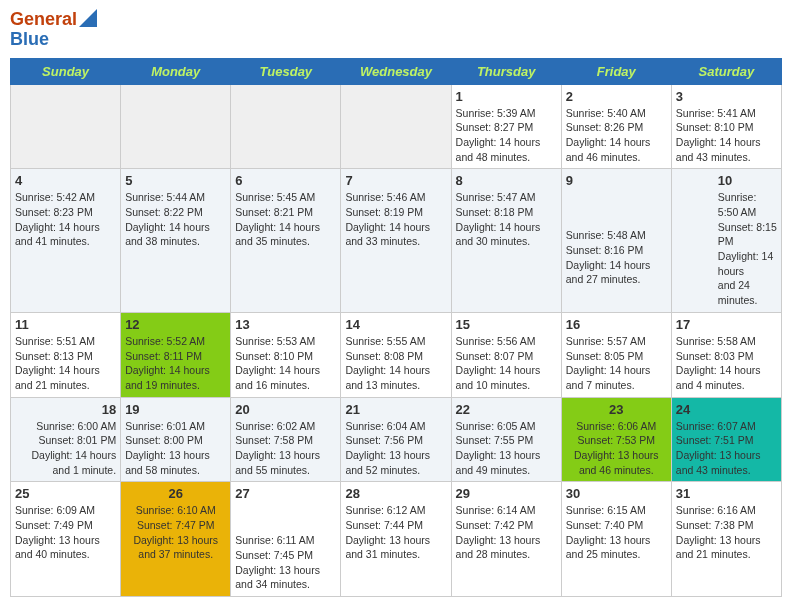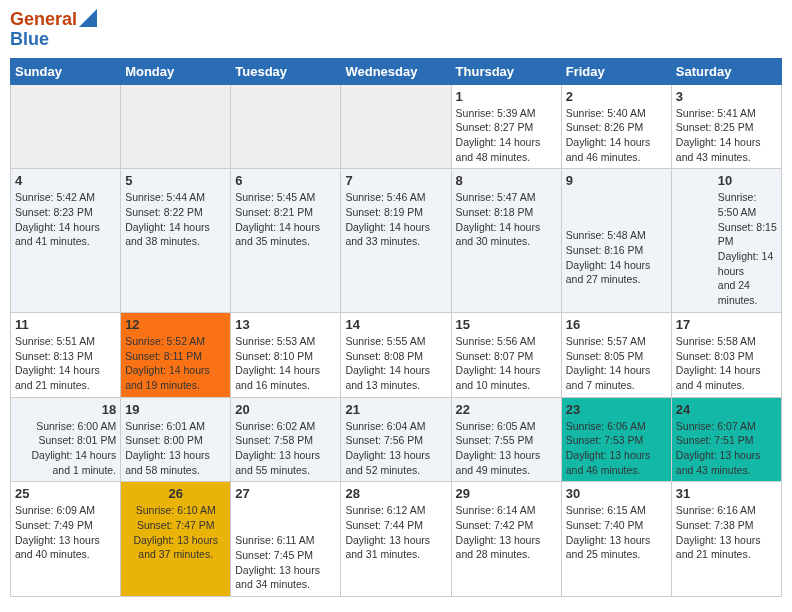--- a/index.html
+++ b/index.html
@@ -49,26 +49,27 @@
       font-size: 16px;
       color: #555;
     }
     .calendar {
       width: 100%;
       border-collapse: collapse;
       font-size: 11px;
     }
     .calendar th {
       background-color: #2a6db5;
-      color: #ffffff;
+      color: #bef264;
       padding: 5px 4px;
-      text-align: left;
+      text-align: center;
       font-size: 13px;
       font-weight: bold;
       border: 1px solid #2a6db5;
+      font-style: italic;
     }
     .calendar td {
       border: 1px solid #ccc;
       vertical-align: top;
       padding: 4px;
       width: 110px;
       min-height: 80px;
       background: #fff;
     }
     .calendar td.empty {
@@ -145,21 +146,21 @@
         <td style="background: rgb(255, 255, 255);">
           <span class="day-num">2</span>
           <div class="day-info" style="white-space: pre-line;">Sunrise: 5:40 AM
 Sunset: 8:26 PM
 Daylight: 14 hours
 and 46 minutes.</div>
         </td>
         <td style="background: rgb(255, 255, 255);">
           <span class="day-num">3</span>
           <div class="day-info" style="white-space: pre-line;">Sunrise: 5:41 AM
-Sunset: 8:25 PM
+Sunset: 8:10 PM
 Daylight: 14 hours
 and 43 minutes.</div>
         </td>
       </tr>
       <tr>
         <td style="background: rgb(240, 244, 248);">
           <span class="day-num">4</span>
           <div class="day-info" style="white-space: pre-line;">Sunrise: 5:42 AM
 Sunset: 8:23 PM
 Daylight: 14 hours
@@ -209,21 +210,21 @@
         </td>
       </tr>
       <tr>
         <td style="background: rgb(255, 255, 255);">
           <span class="day-num">11</span>
           <div class="day-info" style="white-space: pre-line;">Sunrise: 5:51 AM
 Sunset: 8:13 PM
 Daylight: 14 hours
 and 21 minutes.</div>
         </td>
-        <td style="background: #f97316;">
+        <td style="background: #84cc16;">
           <span class="day-num">12</span>
           <div class="day-info" style="white-space: pre-line;">Sunrise: 5:52 AM
 Sunset: 8:11 PM
 Daylight: 14 hours
 and 19 minutes.</div>
         </td>
         <td style="background: rgb(255, 255, 255);">
           <span class="day-num">13</span>
           <div class="day-info" style="white-space: pre-line;">Sunrise: 5:53 AM
 Sunset: 8:10 PM
@@ -288,21 +289,21 @@
 Daylight: 13 hours
 and 52 minutes.</div>
         </td>
         <td style="background: rgb(240, 244, 248);">
           <span class="day-num">22</span>
           <div class="day-info" style="white-space: pre-line;">Sunrise: 6:05 AM
 Sunset: 7:55 PM
 Daylight: 13 hours
 and 49 minutes.</div>
         </td>
-        <td style="background: #14b8a6;">
+        <td style="background: #84cc16; text-align: center;">
           <span class="day-num">23</span>
           <div class="day-info" style="white-space: pre-line;">Sunrise: 6:06 AM
 Sunset: 7:53 PM
 Daylight: 13 hours
 and 46 minutes.</div>
         </td>
         <td style="background: #14b8a6;">
           <span class="day-num">24</span>
           <div class="day-info" style="white-space: pre-line;">Sunrise: 6:07 AM
 Sunset: 7:51 PM

